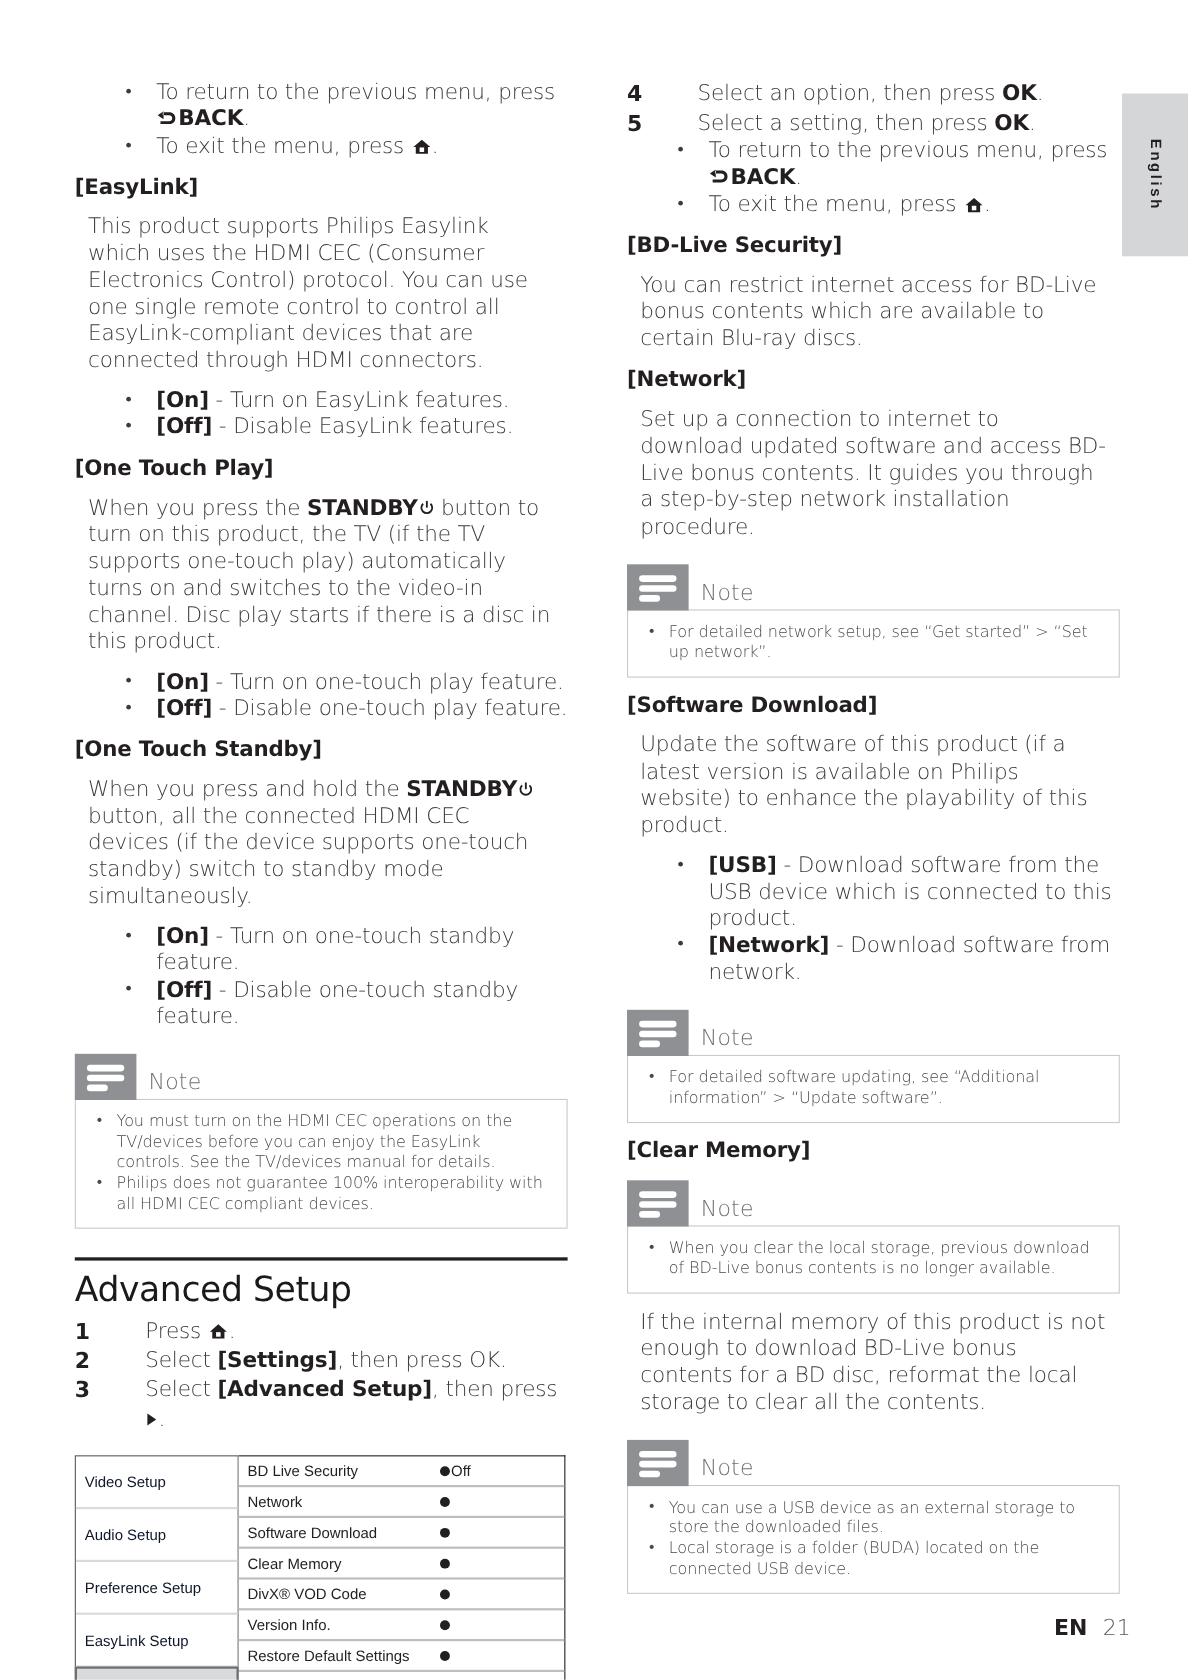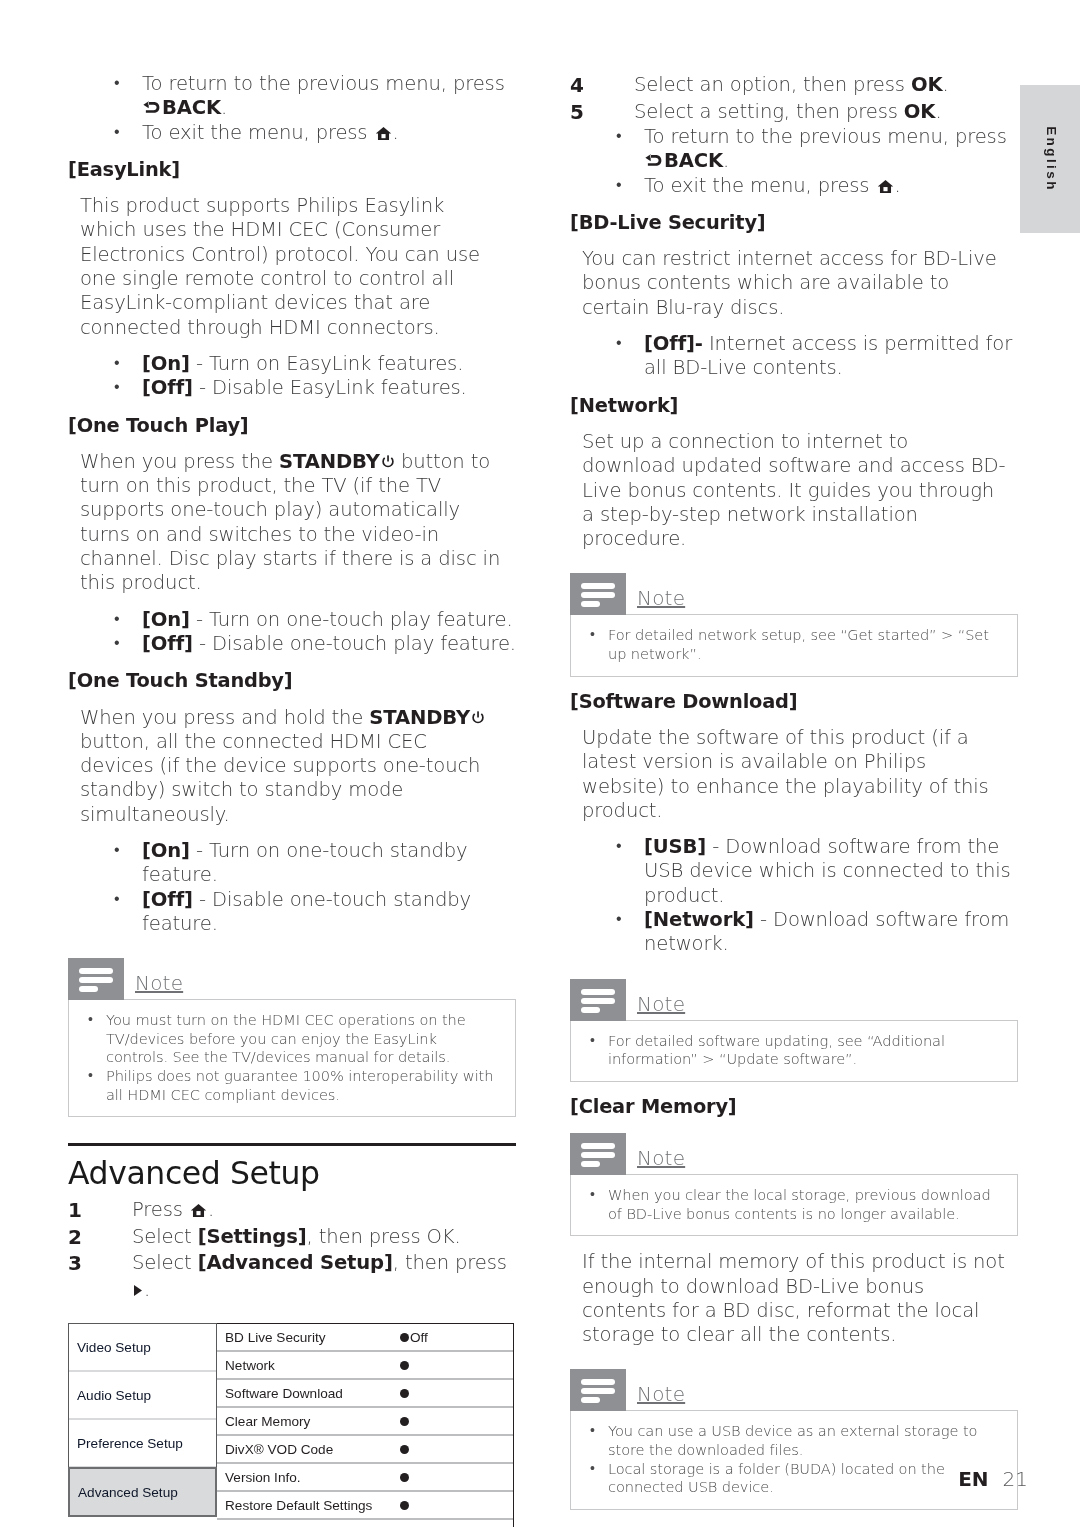--- a/index.html
+++ b/index.html
@@ -150,21 +150,20 @@
   .note-icon .b2 { top: 19px;  width: 34px; height: 6px; }
   .note-icon .b3 { top: 28px;  width: 19px; height: 6px; }
   .note-title {
     font-size: 20px;
     color: #6f7174;
     font-family: "DejaVu Sans", sans-serif;
     font-weight: 300;
     padding-left: 11px;
     padding-bottom: 5px;
     letter-spacing: 0.2px;
-    text-decoration: underline;
   }
   .note-body {
     border: 1px solid #c7c9cb;
     border-top: 1px solid #c7c9cb;
     padding: 11px 14px 12px 14px;
     margin-top: -1px;
   }
   .note-body ul {
     list-style: none;
     margin: 0; padding: 0;
@@ -375,20 +374,23 @@
       <div class="osd-left">
         <div class="item">
             <span>Video Setup</span>
           </div>
         <div class="item">
             <span>Audio Setup</span>
           </div>
         <div class="item">
             <span>Preference Setup</span>
           </div>
+        <div class="item">
+            <span>EasyLink Setup</span>
+          </div>
         <div class="item sel">
             <span>Advanced Setup</span>
           </div>
       </div>
       <div class="osd-right">
         <div class="osd-row">
           <span class="label">BD Live Security</span>
           <span class="dot"></span>
           <span class="val">Off</span>
         </div>
@@ -445,21 +447,20 @@
         <span>To exit the menu, press </span><svg class="ic ic-home" viewBox="0 0 18 16">
             <path fill="#231f20" d="M9 1 L17.2 8.1 L14.9 8.1 L14.9 14.8 L3.1 14.8 L3.1 8.1 L0.8 8.1 Z"></path>
             <rect x="6.8" y="8.6" width="4.4" height="4.4" fill="#ffffff"></rect>
           </svg><span>.</span>
       </li>
     </ul>
 
     <div class="sec-head">[BD-Live Security]</div>
     <p class="para">You can restrict internet access for BD-Live bonus contents which are available to certain Blu-ray discs.</p>
     <ul class="bul">
-      <li><span class="bold">[Off]-</span><span> Internet access is permitted for all BD-Live contents.</span></li>
     </ul>
 
     <div class="sec-head">[Network]</div>
     <p class="para">Set up a connection to internet to download updated software and access BD-Live bonus contents. It guides you through a step-by-step network installation procedure.</p>
 
     <div class="note">
       <div class="note-head">
         <div class="note-icon">
           <span class="bar b1"></span>
             <span class="bar b2"></span>

